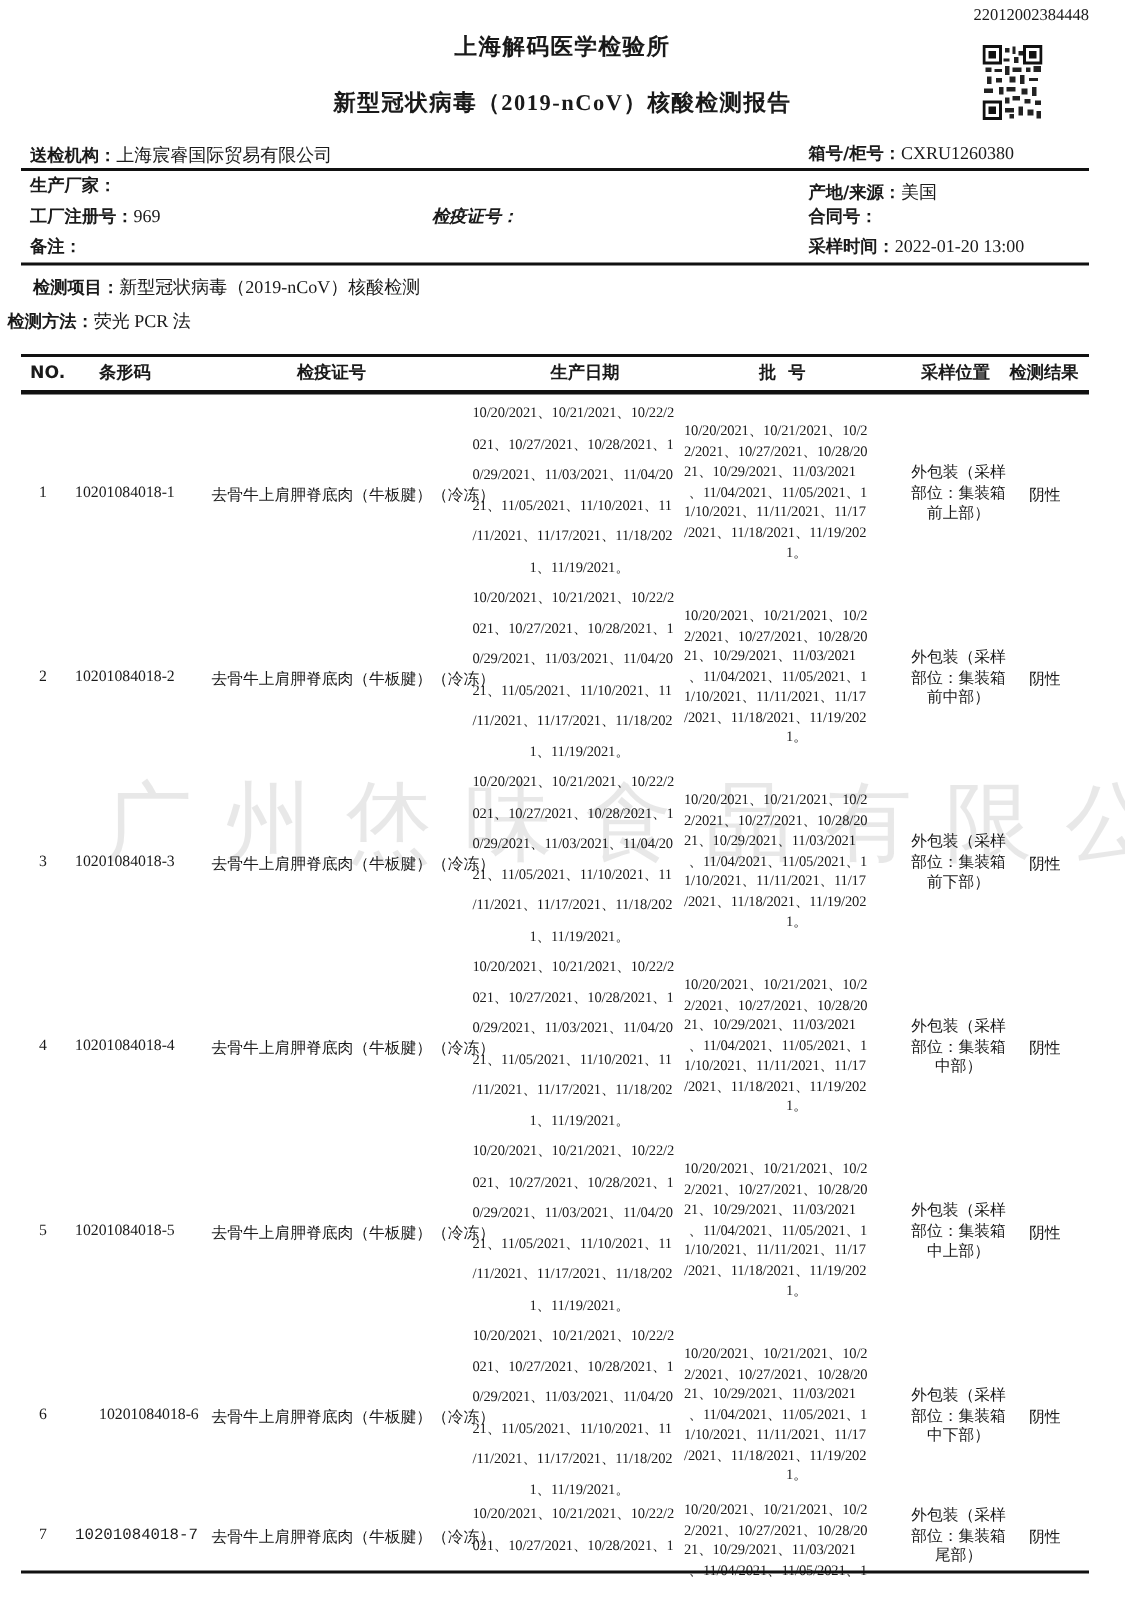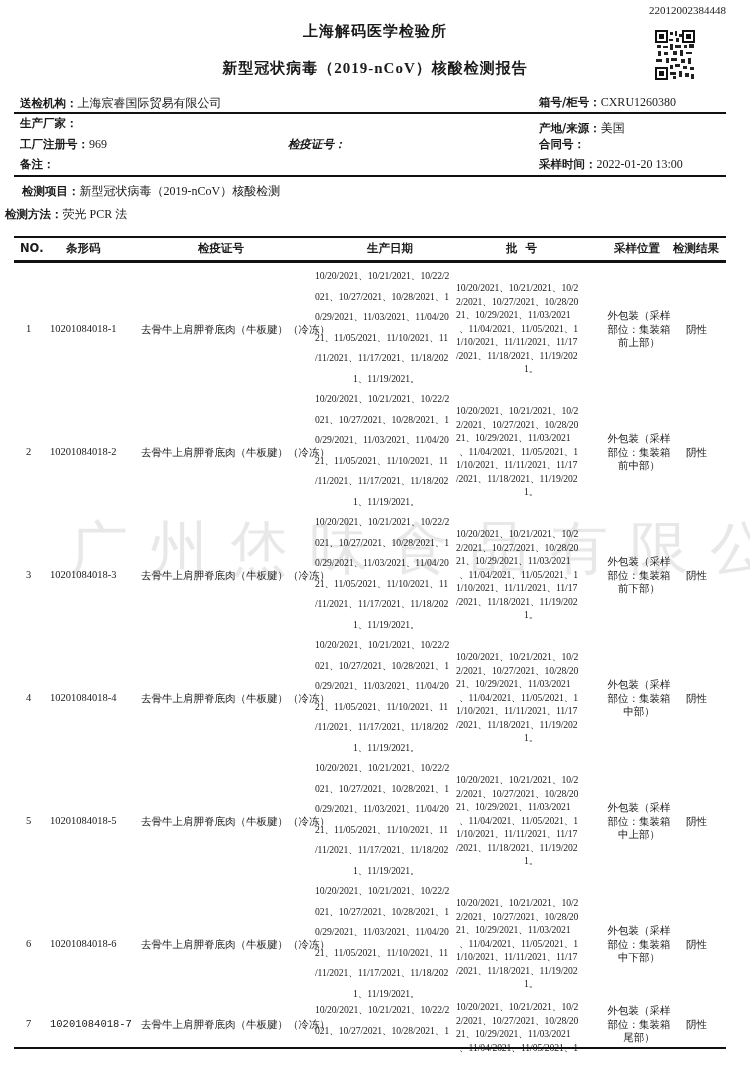--- a/index.html
+++ b/index.html
@@ -275,21 +275,21 @@
       </div>
       <div class="abs pos" style="left:605px; top:801px;">
       <div>外包装（采样</div>
       <div>部位：集装箱</div>
       <div>中上部）</div>
     </div>
       <div class="abs result" style="left:686px; top:815px;">阴性</div>
     </div>
     <div>
       <div class="abs cell row-no" style="left:26px; top:938px;">6</div>
-      <div class="abs cell" style="left:50px; top:938px;font-family:Liberation Serif, serif;">10201084018-6</div>
+      <div class="abs cell" style="left:66px; top:938px;font-family:Liberation Serif, serif;">10201084018-6</div>
       <div class="abs cell" style="left:141px; top:938px; white-space:nowrap;">去骨牛上肩胛脊底肉（牛板腱）（冷冻）</div>
       <div class="abs dates" style="left:315px; top:881px;">
         <div>10/20/2021、10/21/2021、10/22/2</div>
         <div>021、10/27/2021、10/28/2021、1</div>
         <div>0/29/2021、11/03/2021、11/04/20</div>
         <div>21、11/05/2021、11/10/2021、11</div>
         <div>/11/2021、11/17/2021、11/18/202</div>
         <div style="padding-left:38px">1、11/19/2021。</div>
       </div>
       <div class="abs batch" style="left:456px; top:896px;">

